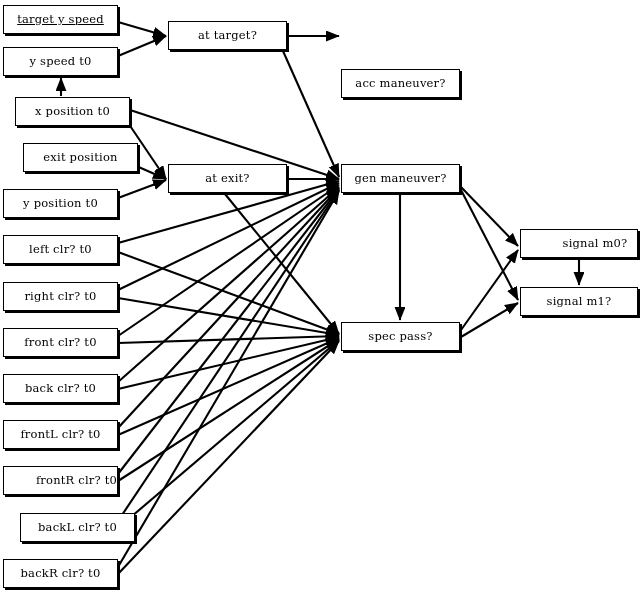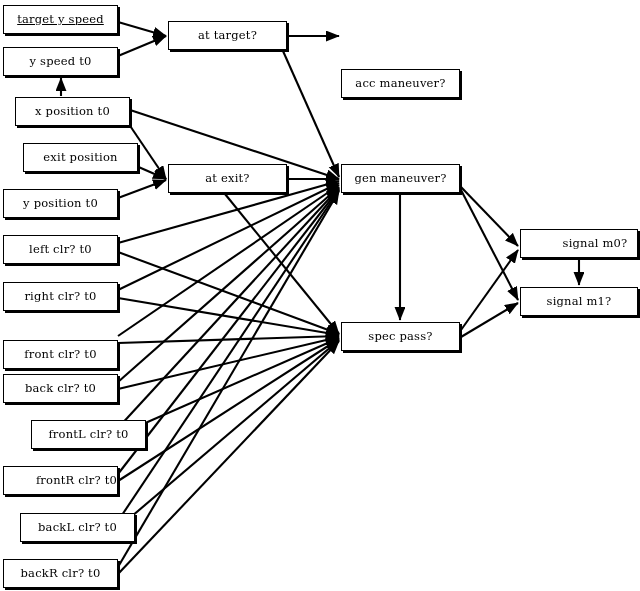--- a/index.html
+++ b/index.html
@@ -99,27 +99,27 @@
       </div>
       <div class="node" style="left: 3px; top: 189px; width: 115px; height: 29px;">
         <span class="label">y position t0</span>
       </div>
       <div class="node" style="left: 3px; top: 235px; width: 115px; height: 29px;">
         <span class="label">left clr? t0</span>
       </div>
       <div class="node" style="left: 3px; top: 282px; width: 115px; height: 29px;">
         <span class="label">right clr? t0</span>
       </div>
-      <div class="node" style="left: 3px; top: 340px; width: 115px; height: 29px; text-align: right;">
+      <div class="node" style="left: 3px; top: 328px; width: 115px; height: 29px; text-align: right;">
         <span class="label">front clr? t0</span>
       </div>
       <div class="node" style="left: 3px; top: 374px; width: 115px; height: 29px;">
         <span class="label">back clr? t0</span>
       </div>
-      <div class="node" style="left: 3px; top: 420px; width: 115px; height: 29px; margin-left: 28px;">
+      <div class="node" style="left: 3px; top: 420px; width: 115px; height: 29px;">
         <span class="label">frontL clr? t0</span>
       </div>
       <div class="node" style="left: 3px; top: 466px; width: 115px; height: 29px; padding-left: 32px;">
         <span class="label">frontR clr? t0</span>
       </div>
       <div class="node" style="left: 20px; top: 513px; width: 115px; height: 29px;">
         <span class="label">backL clr? t0</span>
       </div>
       <div class="node" style="left: 3px; top: 559px; width: 115px; height: 29px;">
         <span class="label">backR clr? t0</span>

